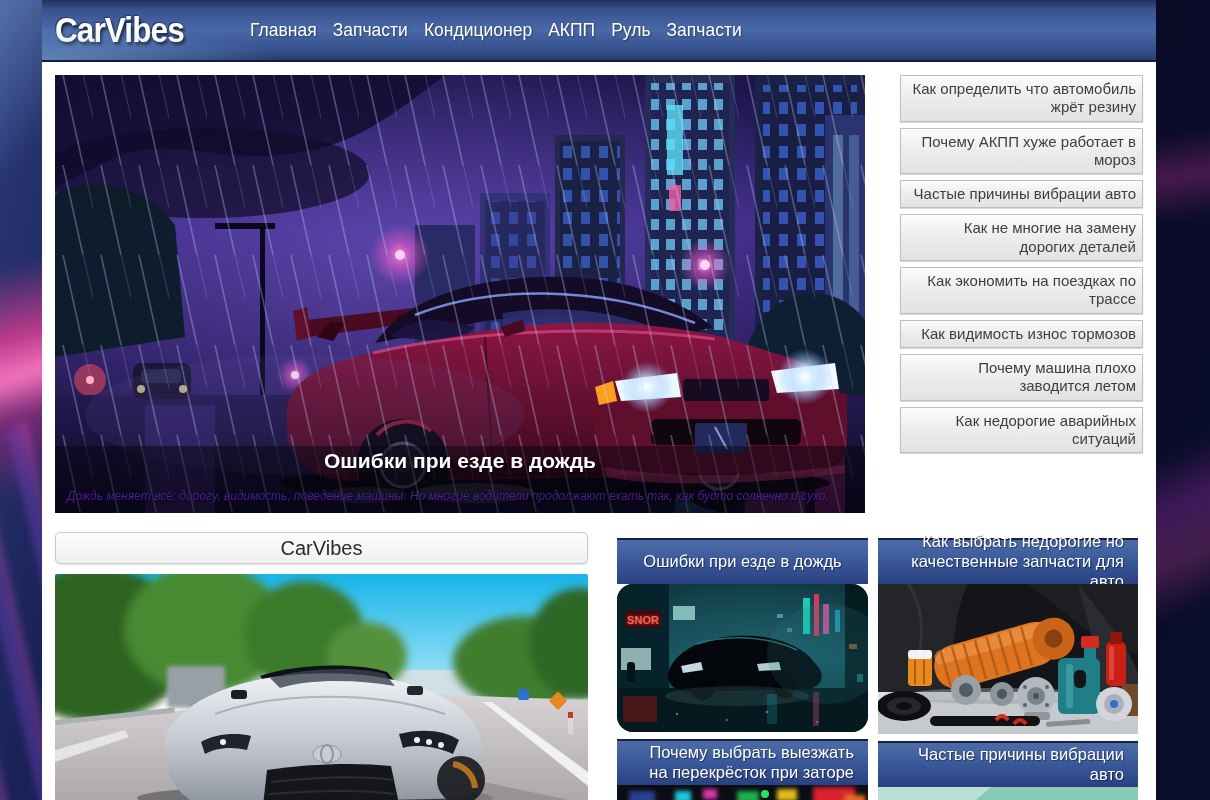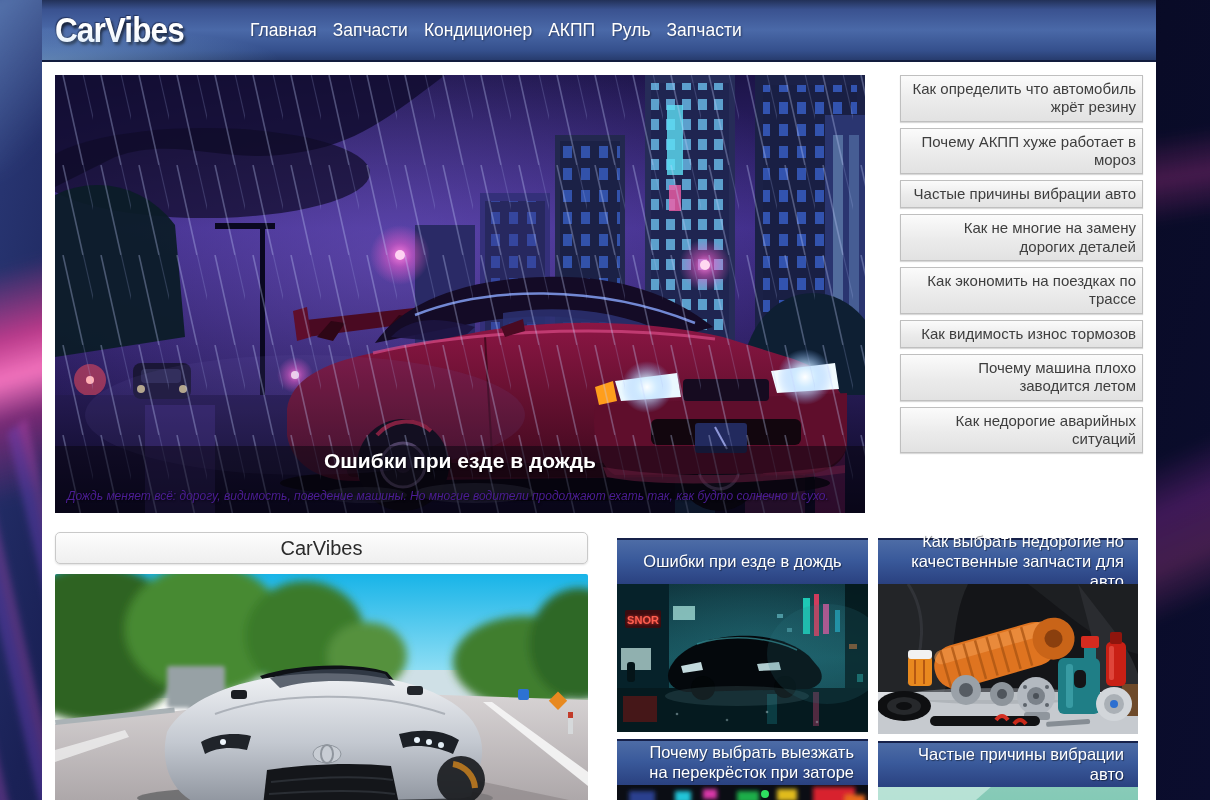--- a/index.html
+++ b/index.html
@@ -56,21 +56,21 @@
   .col-mid{width:251px;flex:none;margin-left:29px;margin-top:6px;display:flex;flex-direction:column;gap:7px;}
   .col-right{width:260px;flex:none;margin-left:10px;margin-top:6px;display:flex;flex-direction:column;gap:7px;}
   .card{cursor:pointer;}
   .card-header{height:46px;box-sizing:border-box;display:flex;align-items:center;justify-content:center;
     text-align:right;color:#fff;font-size:16.5px;line-height:1.2;padding:2px 14px;
     border-top:2px solid #16214a;
     background:linear-gradient(180deg,#4d6ca6 0%,#3a5a9b 45%,#2a4180 100%);
     text-shadow:1px 1px 1px rgba(0,0,0,.45);}
   .card-img{overflow:hidden;}
   .card-img svg{display:block;width:100%;height:100%;}
-  .img-a{height:148px;} .img-b{height:150px;} .img-strip{height:120px;}
+  .img-a{height:148px;border-radius:16px;} .img-b{height:150px;} .img-strip{height:120px;}
 </style>
 </head>
 <body>
 
 <div class="bg">
   <div class="streak s1"></div>
   <div class="streak s2"></div>
   <div class="streak s3"></div>
   <div class="streak s4"></div>
   <div class="streak s5"></div>

